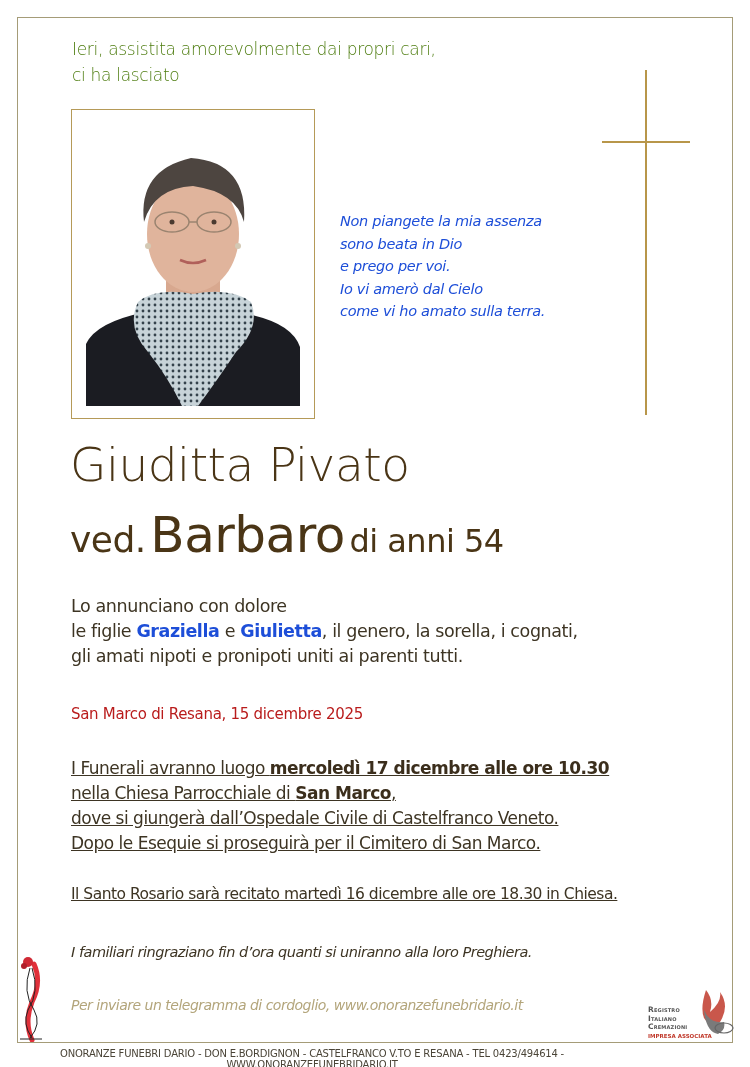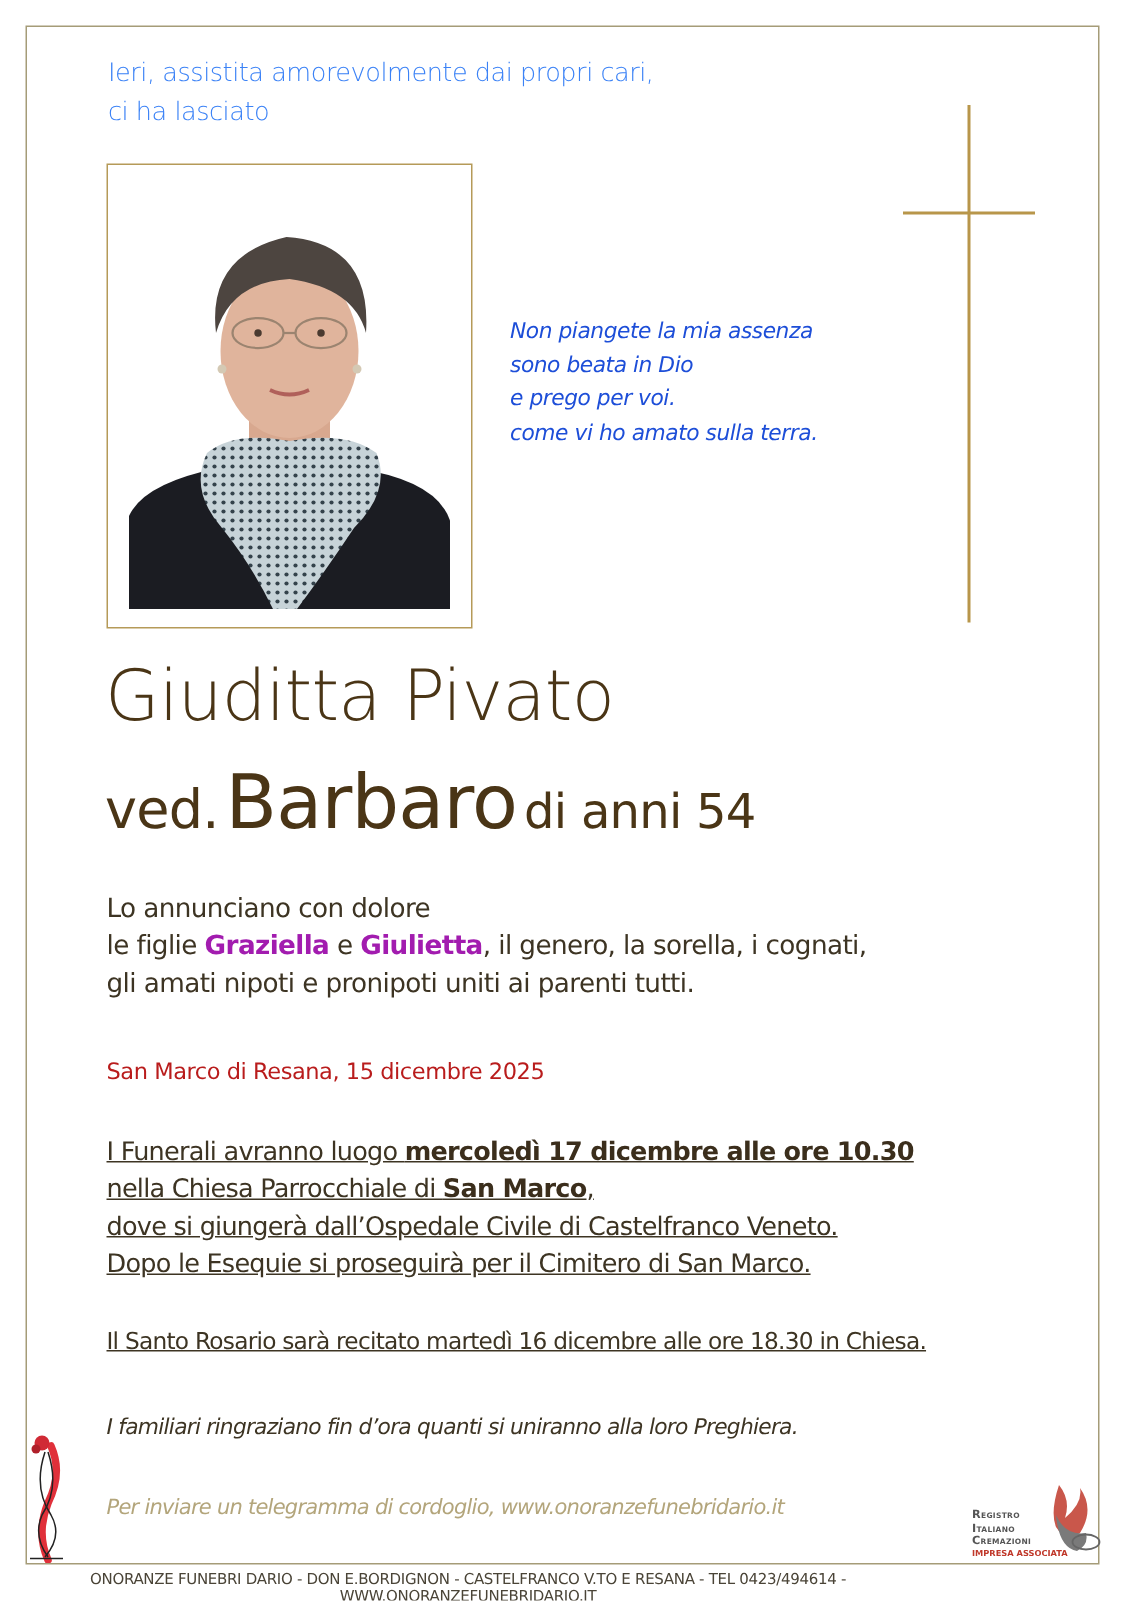--- a/index.html
+++ b/index.html
@@ -1,33 +1,33 @@
 <!DOCTYPE html>
 <html><head>
 <meta charset="utf-8">
 <style>
   html, body { margin: 0; padding: 0; background: #ffffff; }
   body { width: 750px; height: 1067px; position: relative; overflow: hidden;
          font-family: "DejaVu Sans", "Liberation Sans", sans-serif; color: #3b2e1c; }
   .frame { position: absolute; left: 17px; top: 17px; width: 716px; height: 1026px;
            border: 1px solid #a59c78; box-sizing: border-box; }
   .abs { position: absolute; }
-  .intro { left: 72px; top: 36px; font-size: 17px; line-height: 26px; color: #3b82f6; font-weight: 300; letter-spacing: -0.3px; }
+  .intro { left: 72px; top: 36px; font-size: 17px; line-height: 26px; color: #4d7c0f; font-weight: 300; letter-spacing: -0.3px; }
   .photo-frame { left: 71px; top: 109px; width: 244px; height: 310px; border: 1px solid #b59a58; box-sizing: border-box; background: #fff; }
   .photo { position: absolute; left: 14px; top: 12px; width: 214px; height: 284px; background: #fff; overflow: hidden; }
   .cross-v { left: 645px; top: 70px; width: 2px; height: 345px; background: #b8964a; }
   .cross-h { left: 602px; top: 141px; width: 88px; height: 2px; background: #b8964a; }
   .poem { left: 340px; top: 210px; font-size: 14.5px; line-height: 22.5px; font-style: italic; color: #1d4ed8; letter-spacing: -0.3px; }
   .name1 { left: 70px; top: 437px; font-size: 47px; line-height: 56px; color: #4a3516; font-weight: 300; letter-spacing: -0.5px; }
   .name2 { left: 70px; top: 506px; color: #4a3516; white-space: nowrap; letter-spacing: -0.5px; }
   .name2 .ved { font-size: 36px; }
   .name2 .surname { font-size: 50px; }
   .name2 .age { font-size: 32px; }
   .announce { left: 71px; top: 594px; font-size: 17.5px; line-height: 25px; color: #3d3423; letter-spacing: -0.4px; }
-  .announce b { color: #a21caf; font-weight: bold; }
+  .announce b { color: #1d4ed8; font-weight: bold; }
   .date { left: 71px; top: 705px; font-size: 15px; color: #b91c1c; letter-spacing: -0.3px; }
   .funeral { left: 71px; top: 756px; font-size: 17px; line-height: 25px; color: #3d3423; letter-spacing: -0.5px; text-decoration: underline; }
   .funeral b { color: #3b2e1c; }
   .rosary { left: 71px; top: 885px; font-size: 15.5px; color: #3d3423; text-decoration: underline; letter-spacing: -0.5px; }
   .thanks { left: 71px; top: 944px; font-size: 14.5px; font-style: italic; color: #3d3423; letter-spacing: -0.5px; }
   .telegram { left: 71px; top: 997px; font-size: 14px; font-style: italic; color: #b3a57b; letter-spacing: -0.5px; }
   .footer { left: 0; top: 1048px; width: 624px; text-align: center; font-size: 10px; color: #4a4437; letter-spacing: -0.2px; }
   .flower { left: 18px; top: 952px; width: 30px; height: 90px; }
   .ric { left: 646px; top: 988px; width: 90px; height: 54px; }
   .ric-text { position: absolute; left: 2px; top: 18px; font-size: 7.5px; line-height: 8.5px; color: #555; font-weight: bold; font-variant: small-caps; letter-spacing: 0.2px; }
@@ -78,20 +78,21 @@
   </div>
 </div>
 
 <div class="abs cross-v"></div>
 <div class="abs cross-h"></div>
 
 <div class="abs poem">
   <div>Non piangete la mia assenza</div>
   <div>sono beata in Dio</div>
   <div>e prego per voi.</div>
+  <div>Io vi amerò dal Cielo</div>
   <div>come vi ho amato sulla terra.</div>
 </div>
 
 <div class="abs name1">Giuditta Pivato</div>
 
 <div class="abs name2">
   <span class="ved">ved.</span>
   <span class="surname">Barbaro</span>
   <span class="age">di anni 54</span>
 </div>

